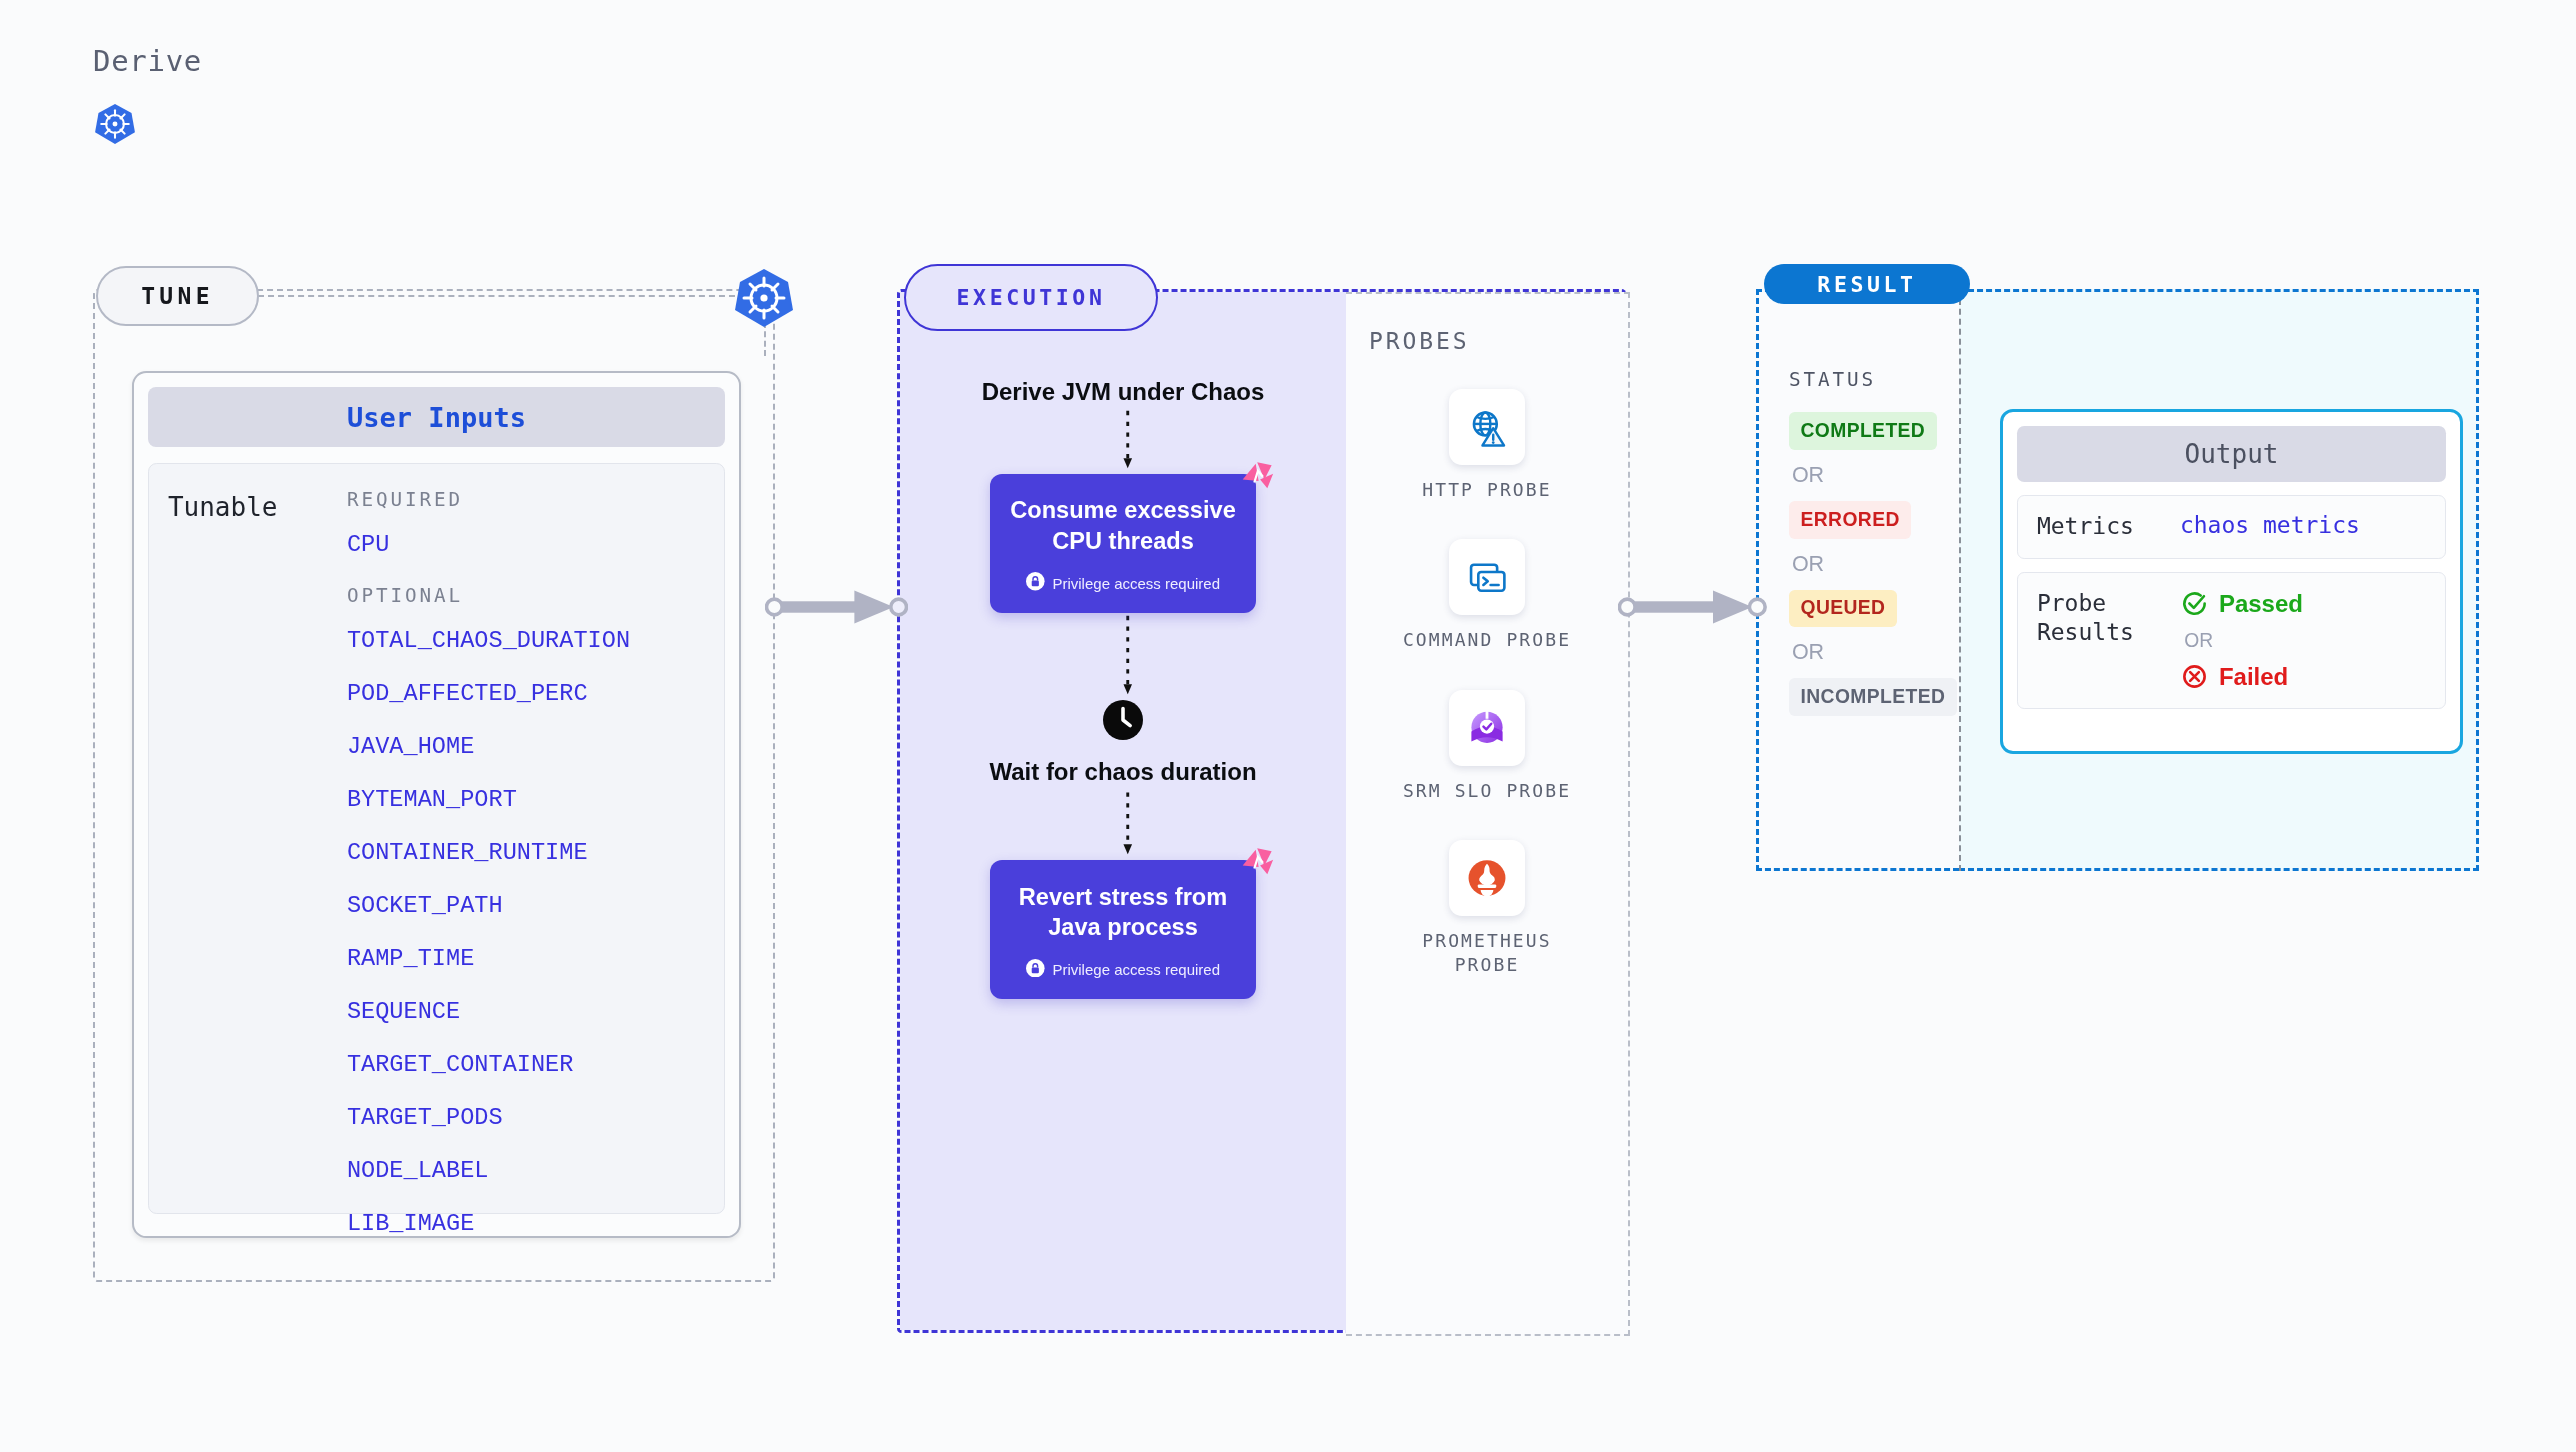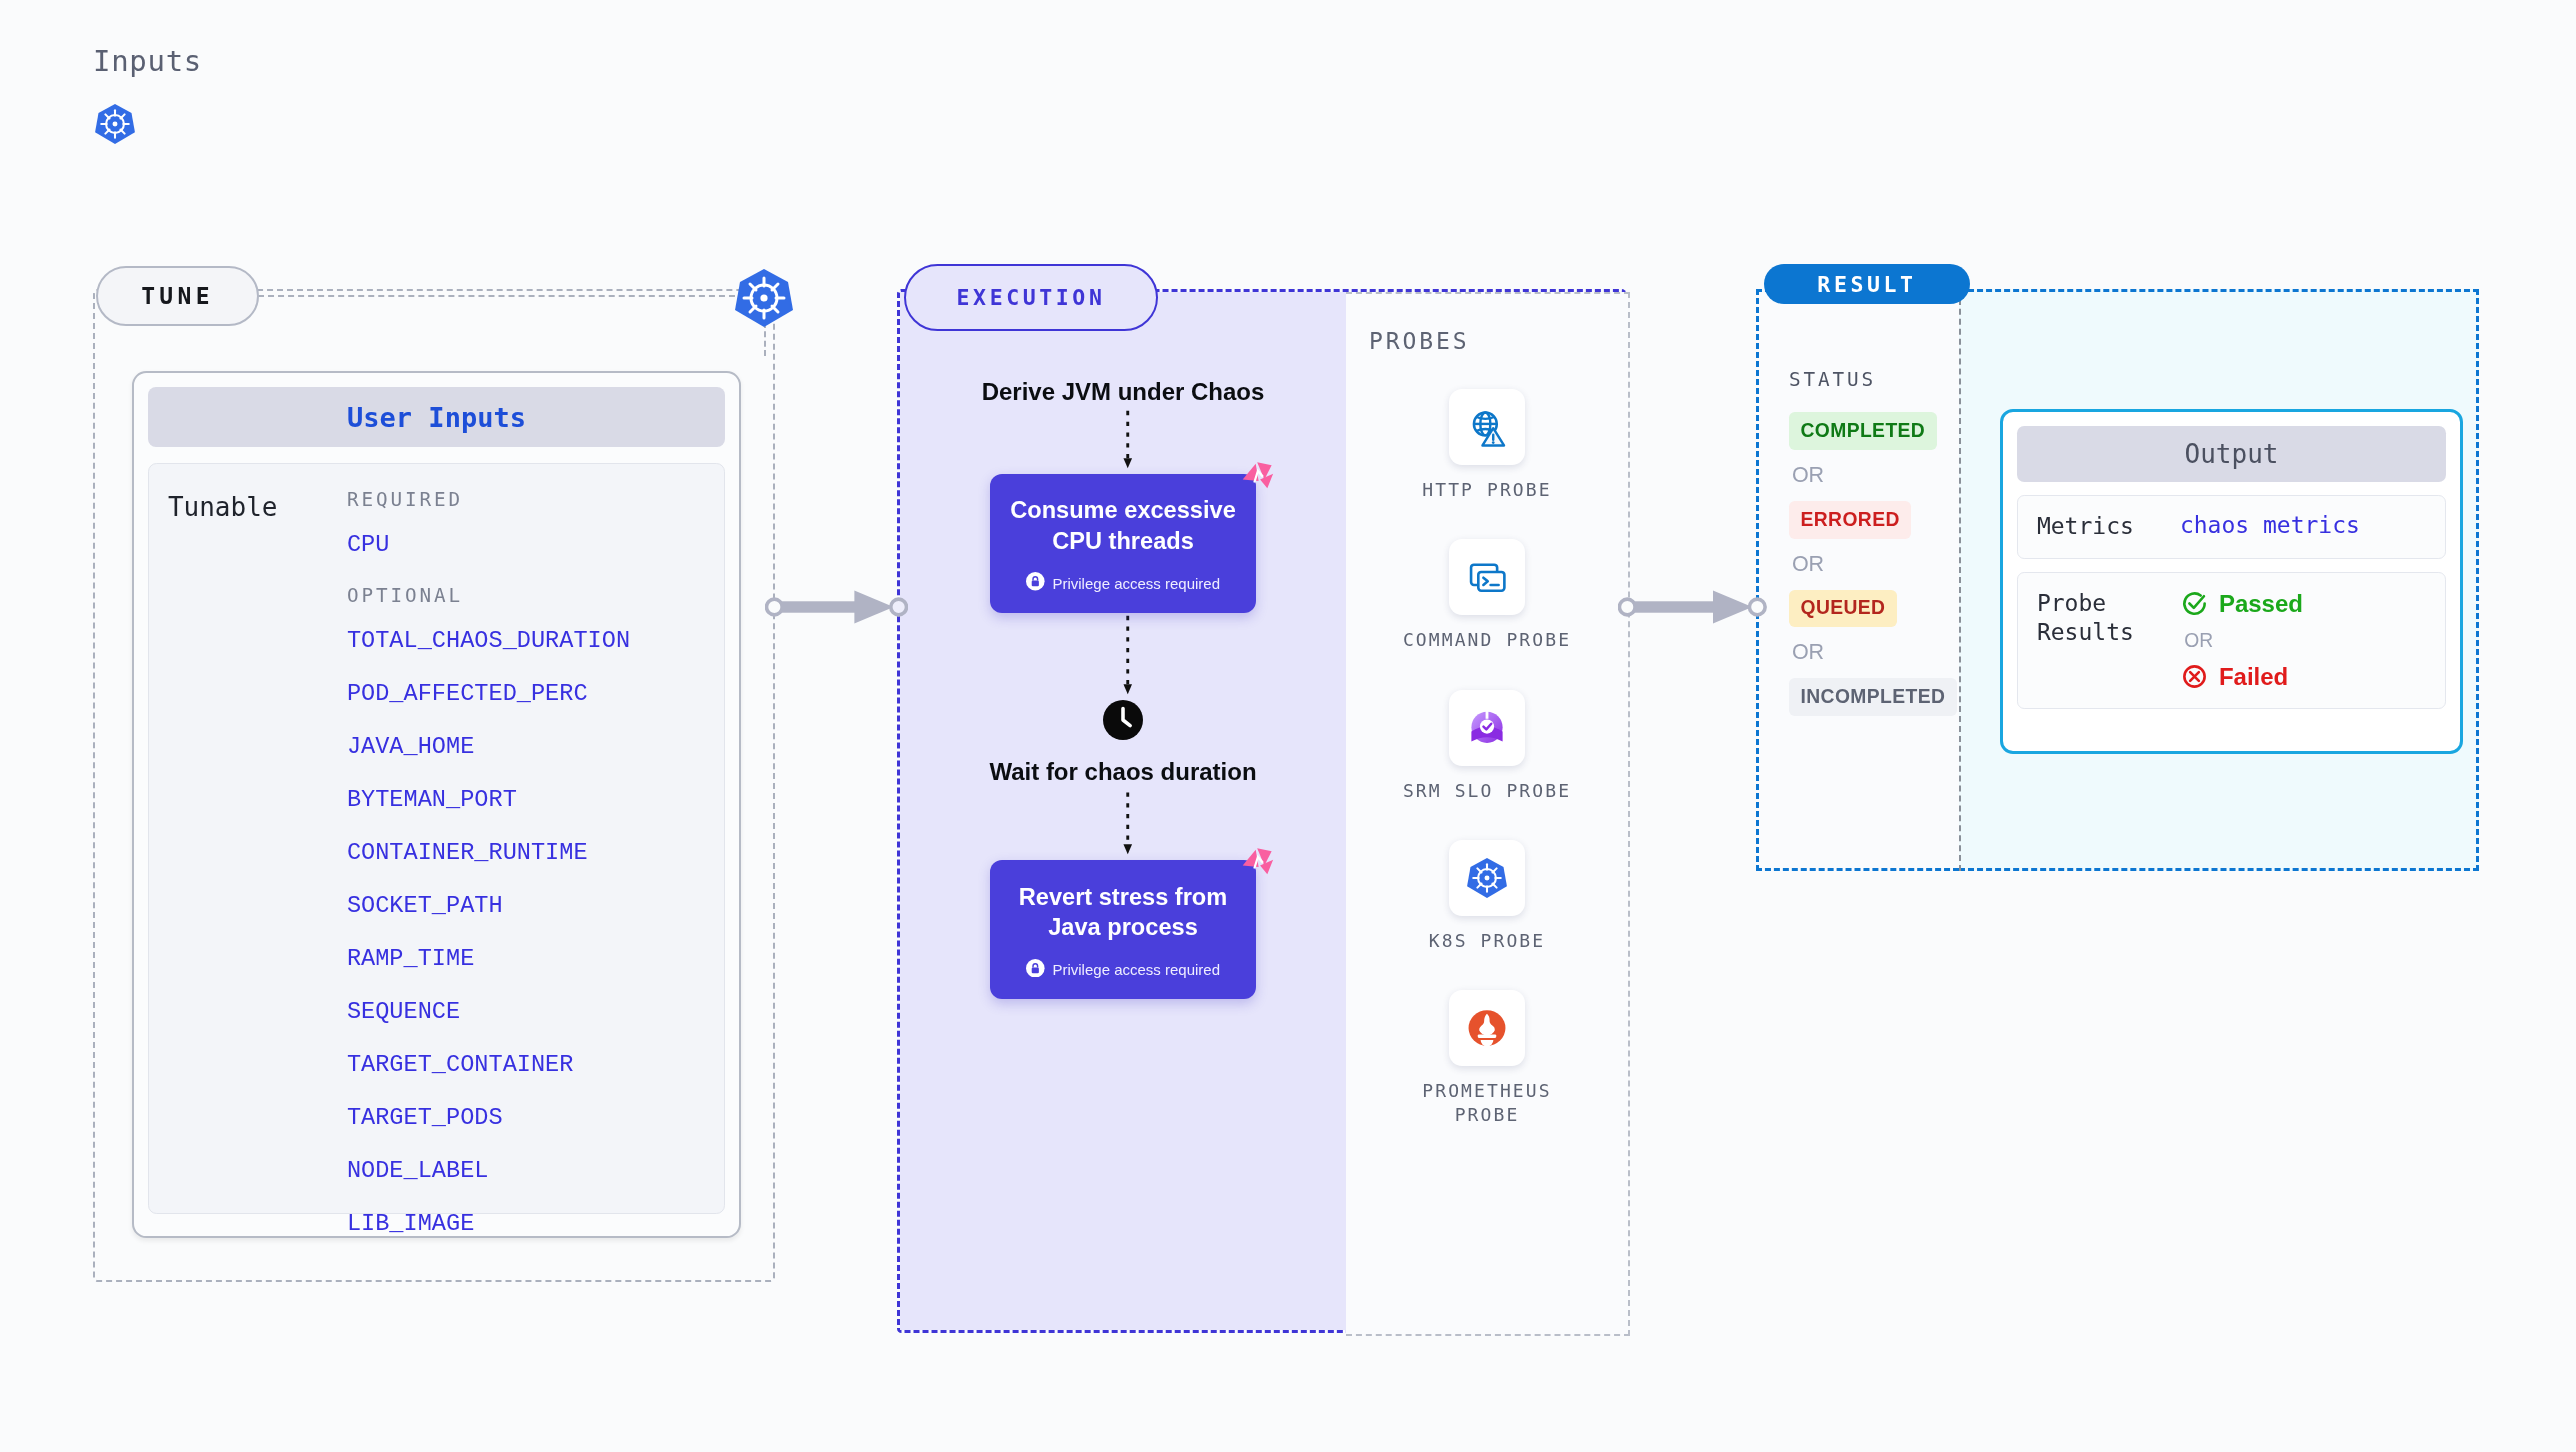--- a/index.html
+++ b/index.html
@@ -208,21 +208,21 @@
   .probe-result-text { font-size: 24px; font-weight: 700; }
   #probe-or { font-size: 19.3px; color: #9aa0b2; margin: 10px 0 10px 4.3px; }
 
   
   .stage-arrow { position: absolute; z-index: 8; }
 </style>
 </head>
 <body>
 
 <div id="header">
-  <div id="fault-label">Inputs</div>
+  <div id="fault-label">Derive</div>
   <div id="title-row">
     <span>
       <svg width="44" height="44" viewBox="0 0 64 64">
         <polygon points="32,3 56,16 61,44 32,61 3,44 8,16" fill="#326ce5"></polygon>
         <g fill="none" stroke="#fff" stroke-width="3" stroke-linecap="round">
           <circle cx="32" cy="32" r="13"></circle>
           <circle cx="32" cy="32" r="3.6" fill="#fff" stroke="none"></circle>
           <line x1="32" y1="12" x2="32" y2="20"></line>
           <line x1="32" y1="44" x2="32" y2="52"></line>
           <line x1="12" y1="32" x2="20" y2="32"></line>
@@ -420,40 +420,20 @@
             <path d="M31 2 a22 22 0 0 1 22 22 a22 22 0 0 1 -44 0 A22 22 0 0 1 31 2 Z" fill="url(#srmg)"></path>
             <path d="M9 30 q22 -14 44 0 l0 14 q-22 -12 -44 0 Z" fill="#8a2be2"></path>
             <circle cx="31" cy="23" r="10" fill="#fff"></circle>
             <path d="M26 23 l4 4 7 -8" fill="none" stroke="#8a2be2" stroke-width="3.4" stroke-linecap="round" stroke-linejoin="round"></path>
             <rect x="29" y="0" width="4" height="12" fill="#fff"></rect>
           </svg>
         </div>
         <div class="probe-name">SRM SLO PROBE</div>
       </div>
 
-      <div class="probe-item">
-        <div class="probe-icon-box">
-          <svg width="44" height="44" viewBox="0 0 64 64">
-            <polygon points="32,3 56,16 61,44 32,61 3,44 8,16" fill="#326ce5"></polygon>
-            <g fill="none" stroke="#fff" stroke-width="3" stroke-linecap="round">
-              <circle cx="32" cy="32" r="13"></circle>
-              <circle cx="32" cy="32" r="3.6" fill="#fff" stroke="none"></circle>
-              <line x1="32" y1="12" x2="32" y2="20"></line>
-              <line x1="32" y1="44" x2="32" y2="52"></line>
-              <line x1="12" y1="32" x2="20" y2="32"></line>
-              <line x1="44" y1="32" x2="52" y2="32"></line>
-              <line x1="18" y1="18" x2="24" y2="24"></line>
-              <line x1="40" y1="40" x2="46" y2="46"></line>
-              <line x1="46" y1="18" x2="40" y2="24"></line>
-              <line x1="24" y1="40" x2="18" y2="46"></line>
-            </g>
-          </svg>
-        </div>
-        <div class="probe-name">K8S PROBE</div>
-      </div>
 
       <div class="probe-item">
         <div class="probe-icon-box">
           <svg width="44" height="42" viewBox="0 0 62 58">
             <ellipse cx="31" cy="29" rx="26" ry="25" fill="#e6522c"></ellipse>
             <path d="M31 9 c6 6 2 10 5 14 c3 4 6 3 6 9 a12 12 0 0 1 -22 0 c0 -7 7 -6 7 -13 c0 -5 2 -8 4 -10 Z" fill="#fff"></path>
             <rect x="18" y="38" width="26" height="5" rx="1.6" fill="#fff"></rect>
             <path d="M22 46 h18 a9 9 0 0 1 -18 0 Z" fill="#fff"></path>
           </svg>
         </div>

